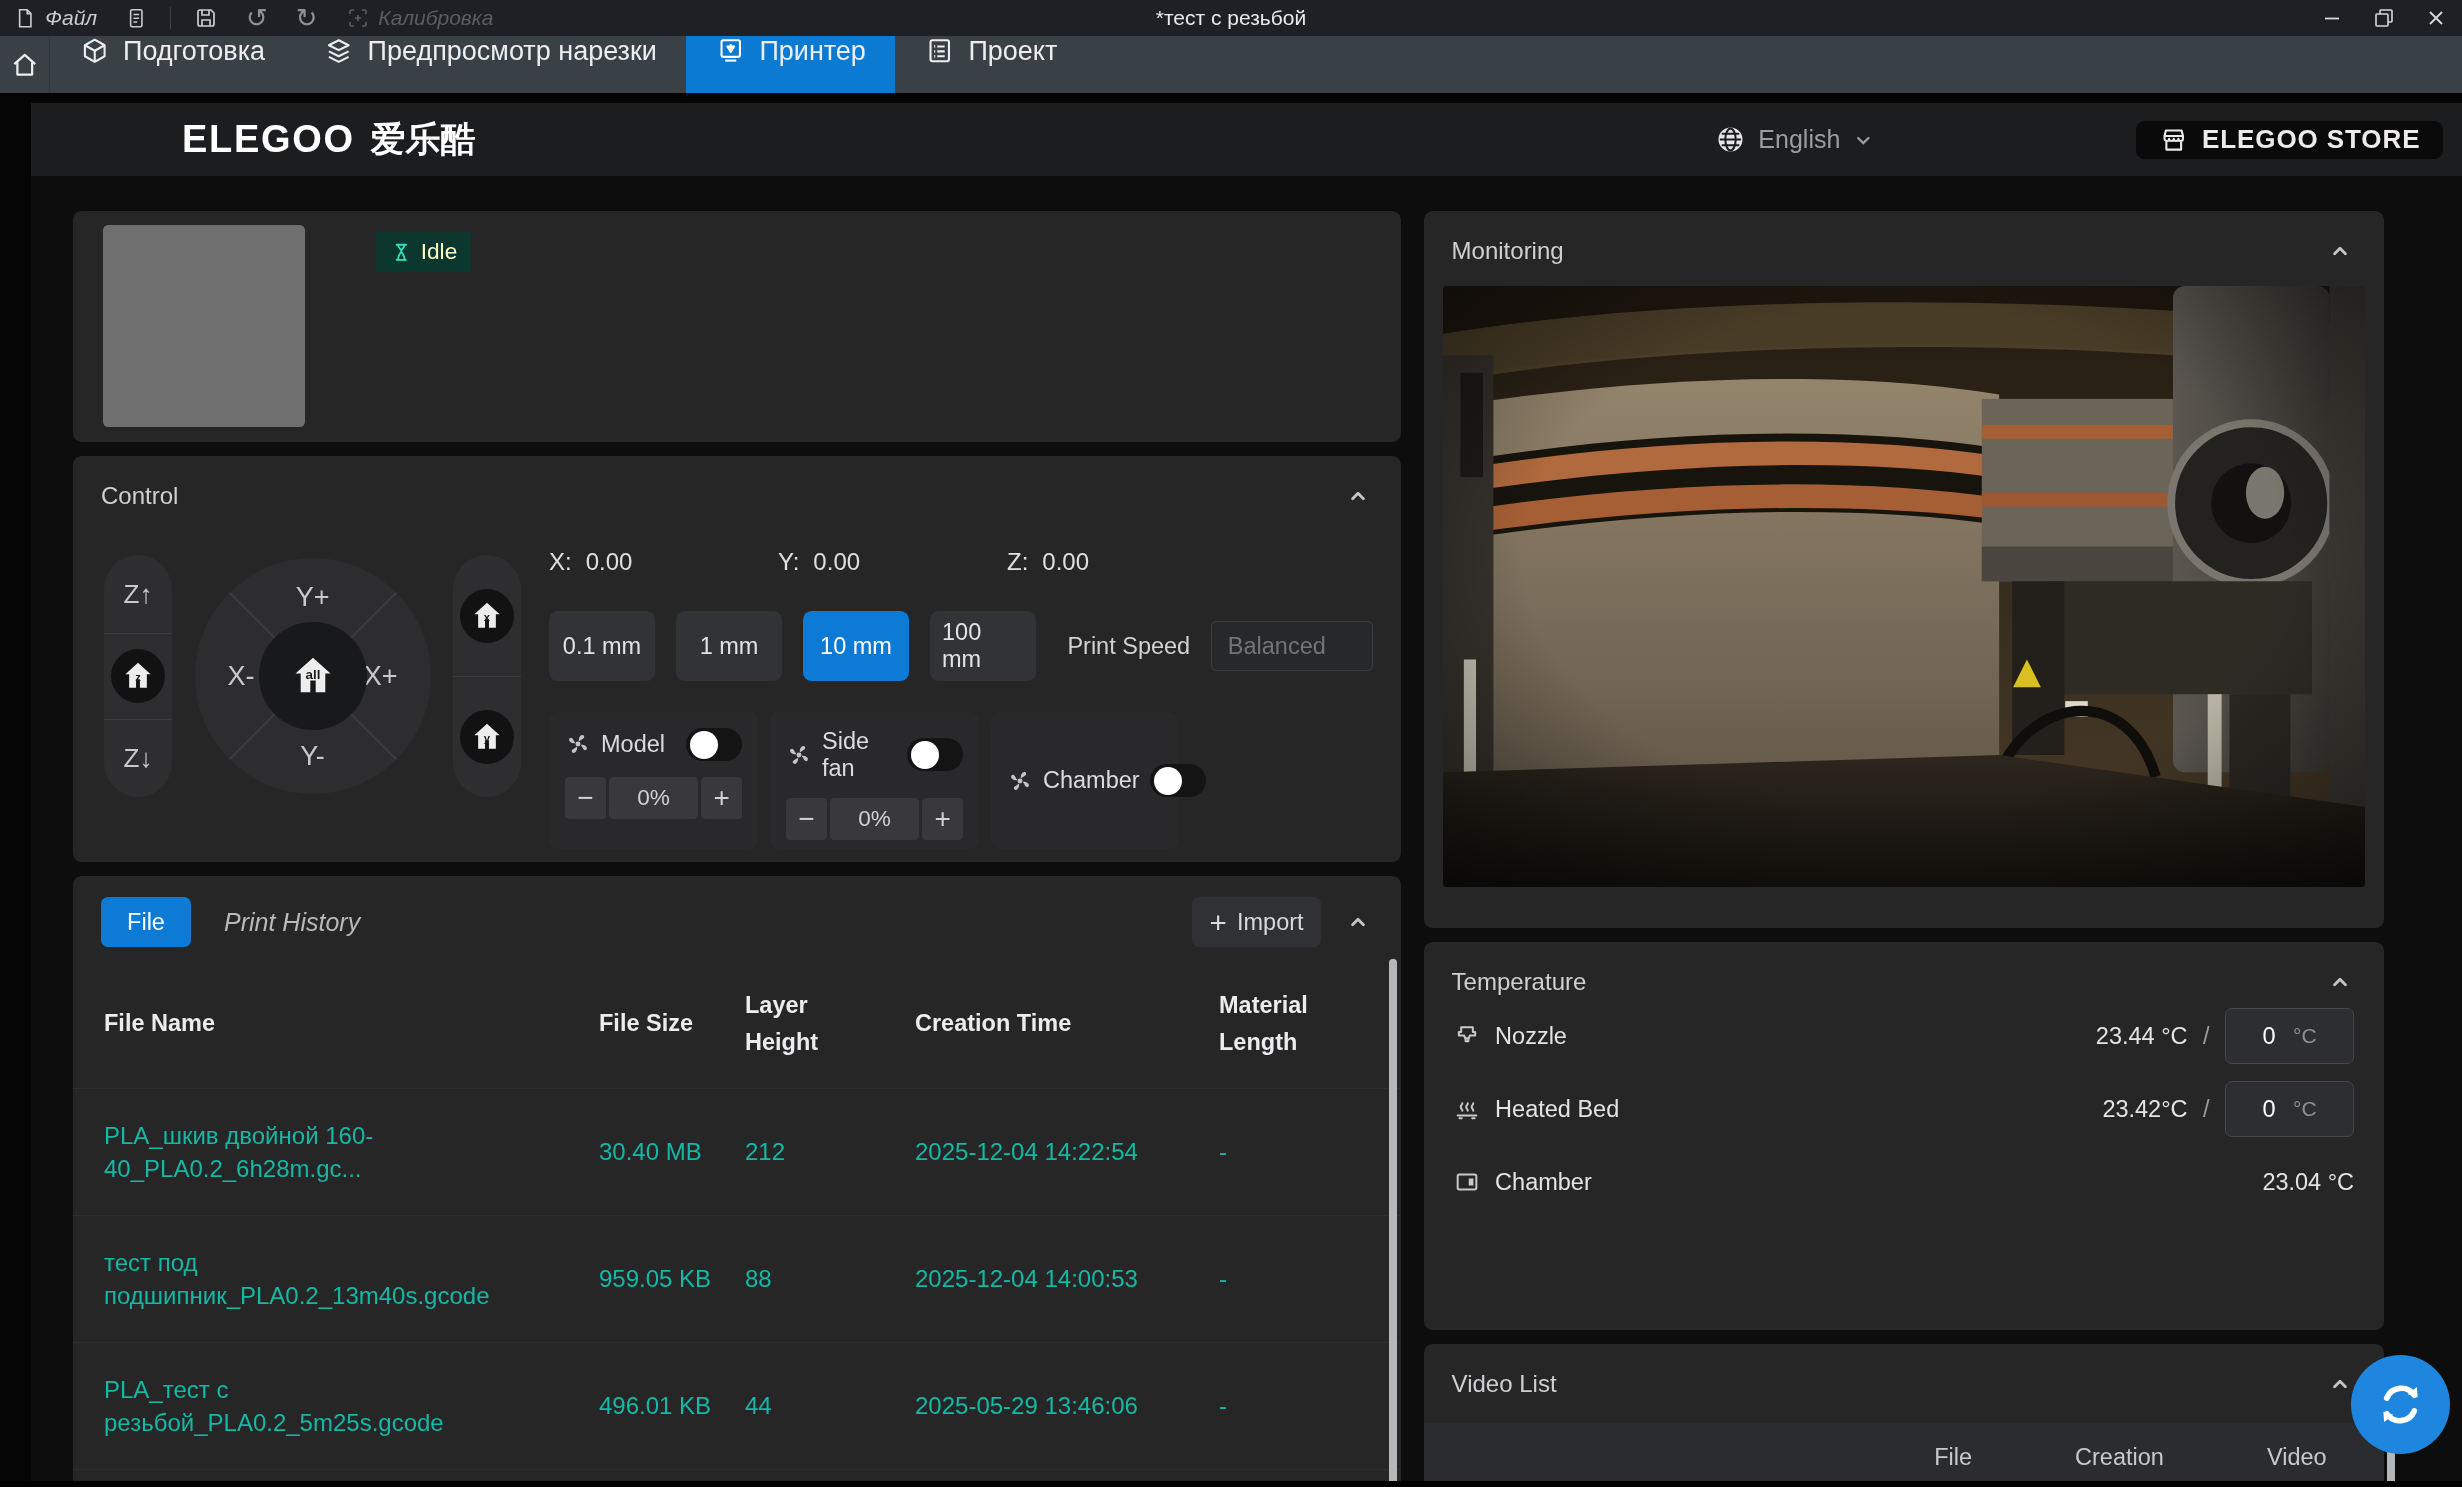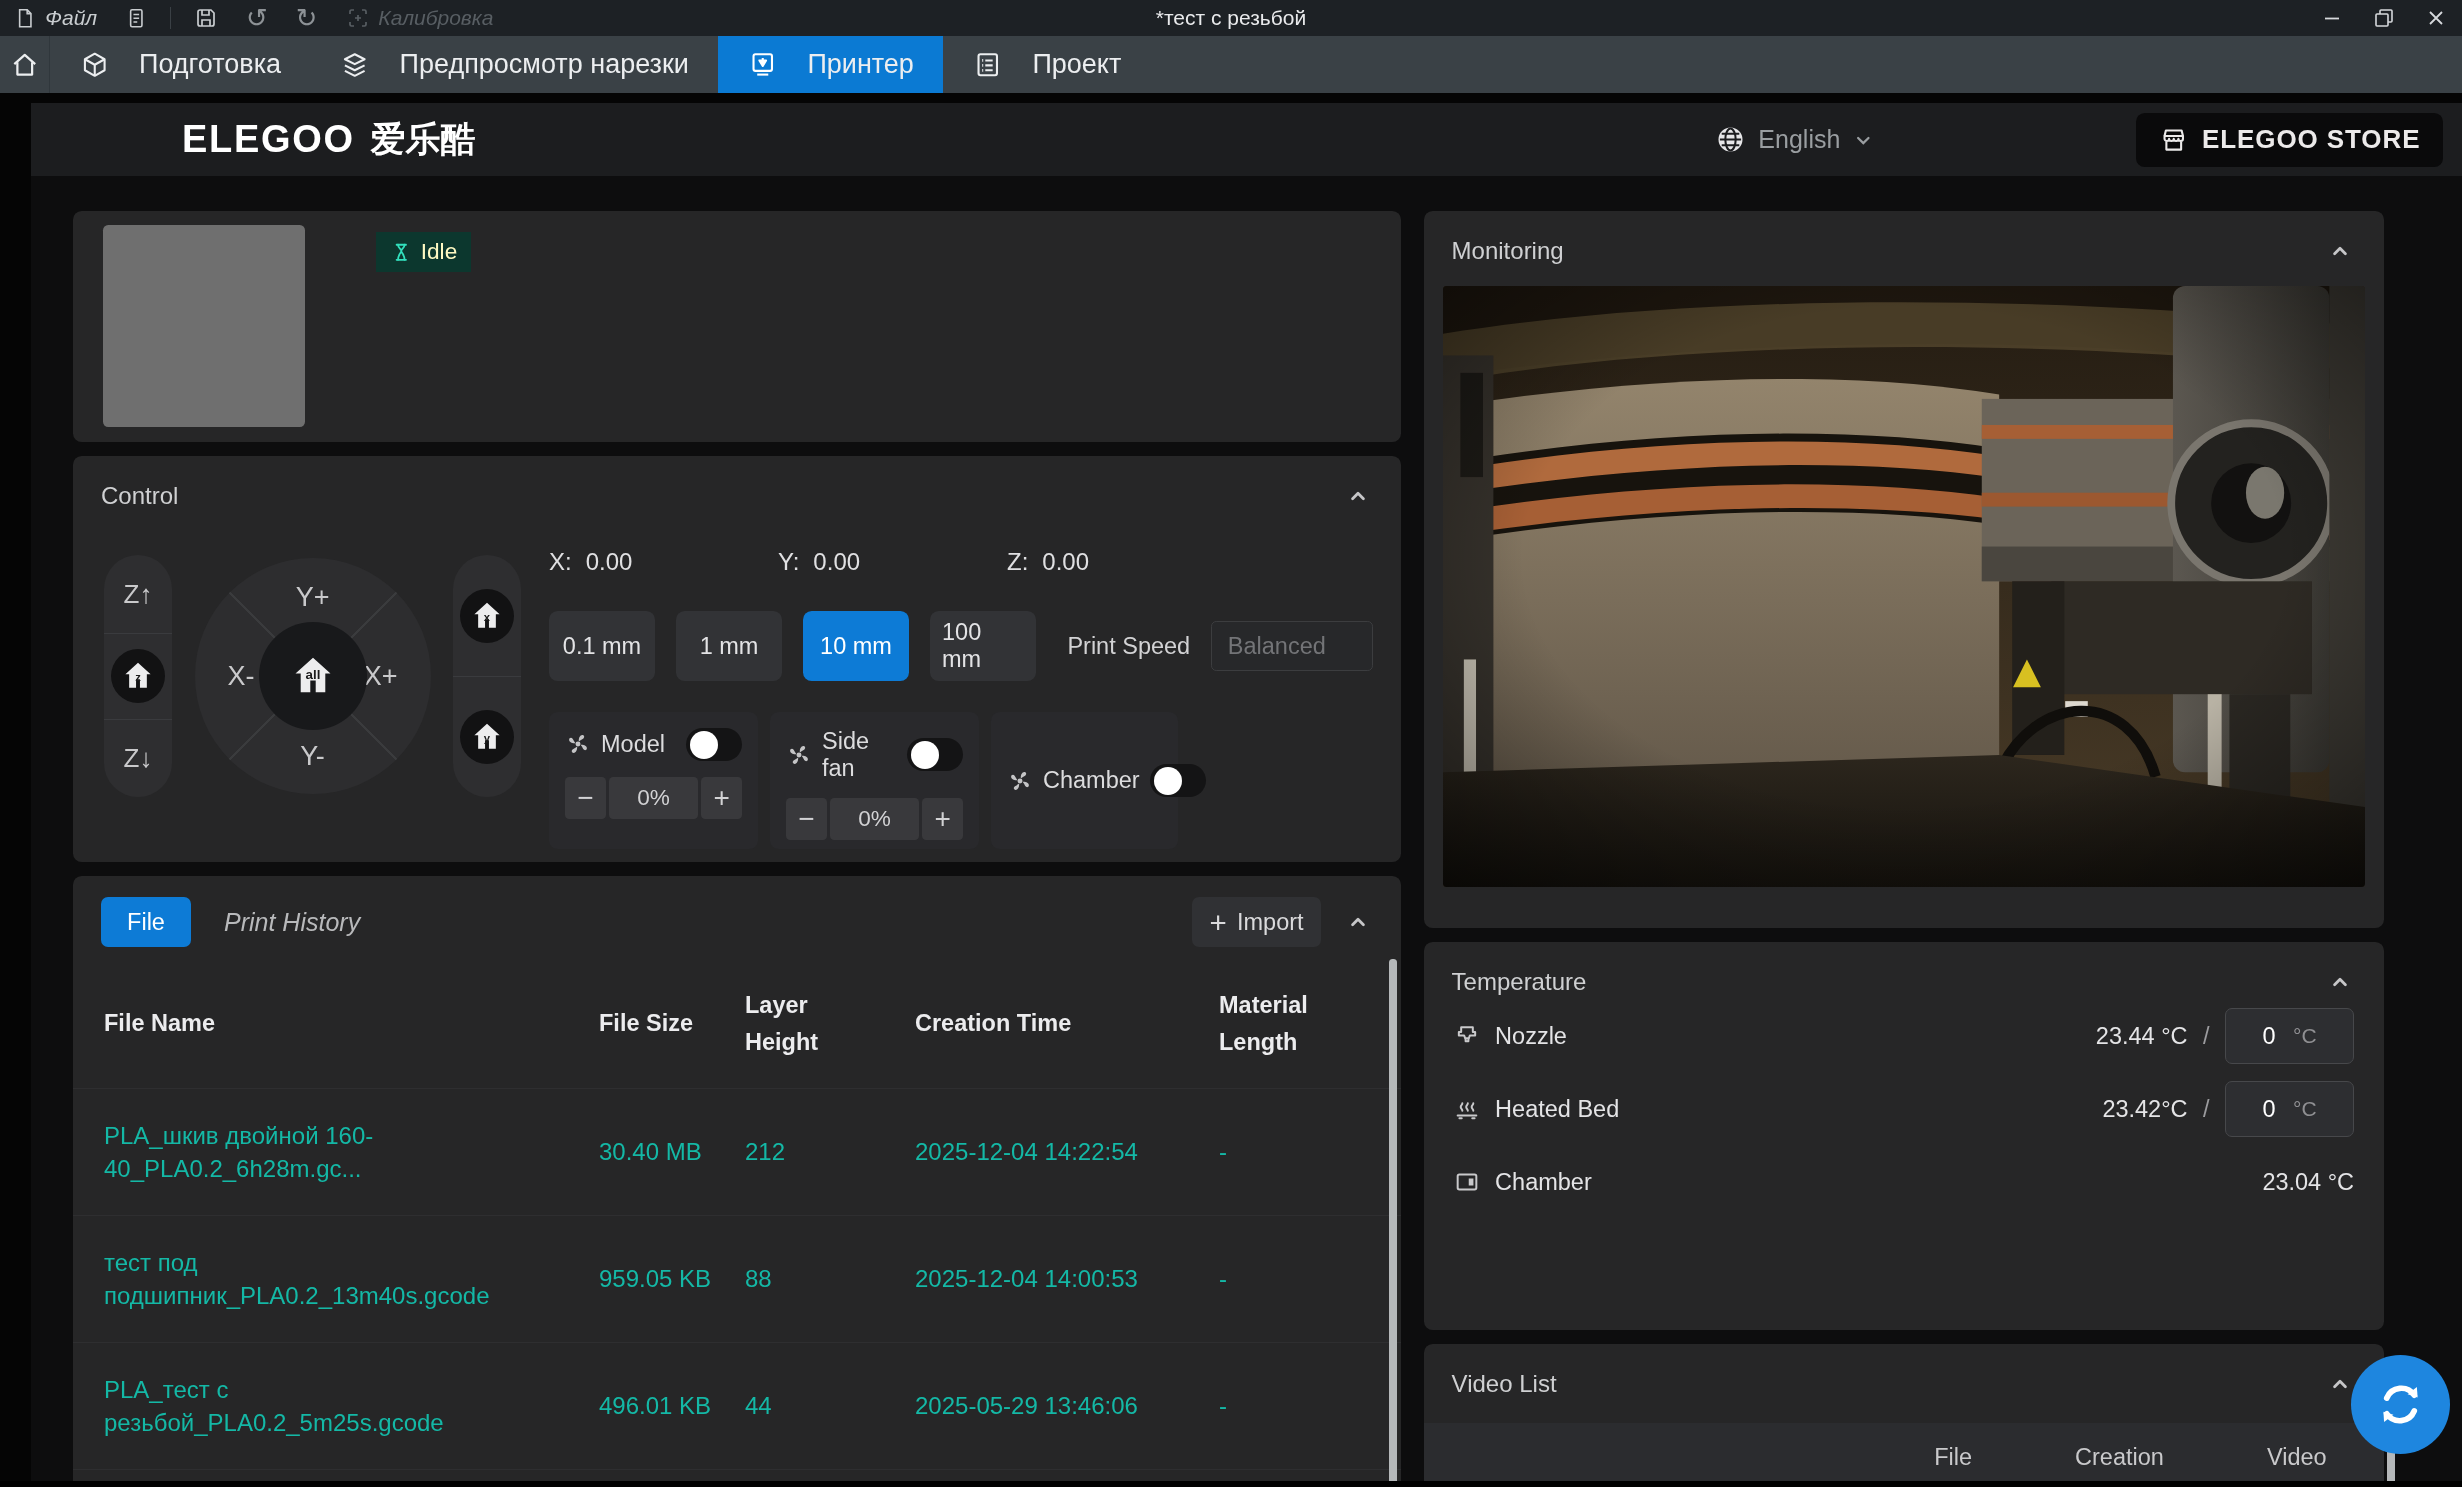--- a/index.html
+++ b/index.html
@@ -14,30 +14,30 @@
   .tb-sep{width:0.9px;height:22.6px;background:#3a4045;margin:0 8.7px;}
   .tb-disabled{color:#585e63;}
   .uarr{font-family:"DejaVu Sans",sans-serif;font-size:26px;color:#8d9296;line-height:1;}
   .tb-title{position:absolute;left:50%;top:50%;transform:translate(-50%,-50%);font-size:21px;color:#e9eaec;}
   .win-controls{margin-left:auto;display:flex;height:100%;}
   .win-btn{width:52px;height:100%;display:flex;align-items:center;justify-content:center;color:#d6d9dc;}
 
   
   .tabbar{height:57px;background:#3a4146;display:flex;align-items:stretch;color:#eceef0;font-size:27px;}
   .home-btn{width:50px;display:flex;align-items:center;justify-content:center;border-right:0.9px solid #30373c;}
-  .tab{display:flex;align-items:center;gap:30px;padding:0 29.5px;}
+  .tab{display:flex;gap:14px;padding:0 29.5px;}
   .tab.active{background:#0b7ad3;}
 
   
   .page{margin:10.4px 0 0 31px;width:2431px;height:1441px;background:#0d0d0e;}
   .page-header{height:73px;background:#1c1d1f;display:flex;align-items:center;padding:0 19px 0 151px;}
   .brand{font-size:38px;font-weight:bold;letter-spacing:1.7px;color:#fff;}
   .brand-cn{font-size:35px;font-weight:bold;color:#fff;margin-left:15.6px;}
   .lang{margin-left:auto;display:flex;align-items:center;gap:12px;color:#9a9ea1;font-size:25px;margin-right:261px;}
-  .store-btn{background:#0a0a0b;border-radius:8.7px;height:54px;padding:0 22.6px;display:flex;align-items:center;gap:14px;color:#eceaea;font-size:26px;font-weight:600;letter-spacing:0.9px;}
+  .store-btn{background:#0a0a0b;border-radius:8.7px;height:38px;padding:0 22.6px;display:flex;align-items:center;gap:14px;color:#eceaea;font-size:26px;font-weight:600;letter-spacing:0.9px;}
 
   .content{display:flex;gap:22.6px;padding:35px 0 0 42px;height:1368px;}
   .col-left{width:1328px;display:flex;flex-direction:column;gap:14px;}
   .col-right{width:960px;display:flex;flex-direction:column;gap:14px;}
   .card{background:#262627;border-radius:8.7px;position:relative;}
   .card-head{display:flex;justify-content:space-between;align-items:center;padding:22.6px 26px 0 28px;}
   .card-title{font-size:24px;color:#cfd0d2;}
   .chv-btn{display:flex;align-items:center;justify-content:center;width:35px;height:35px;}
 
   

